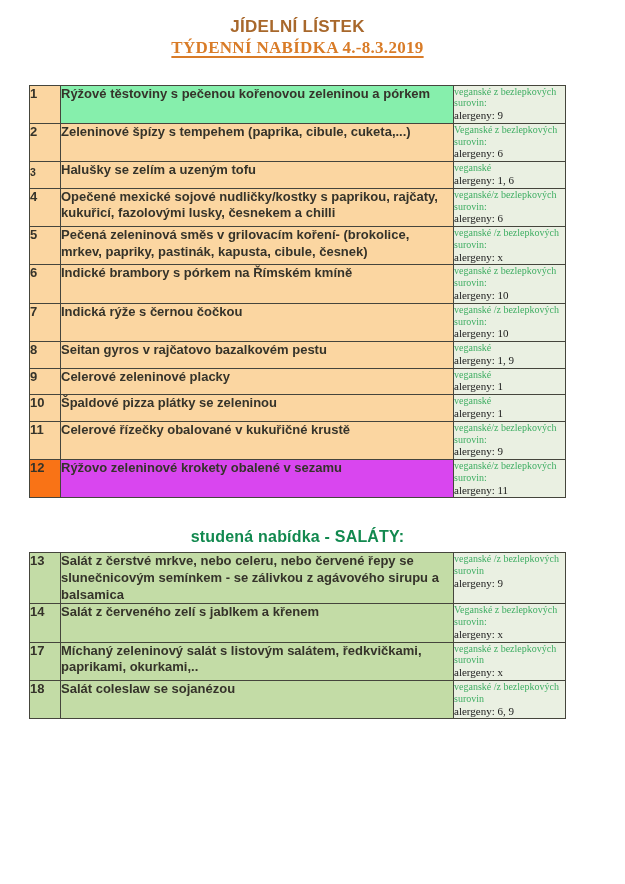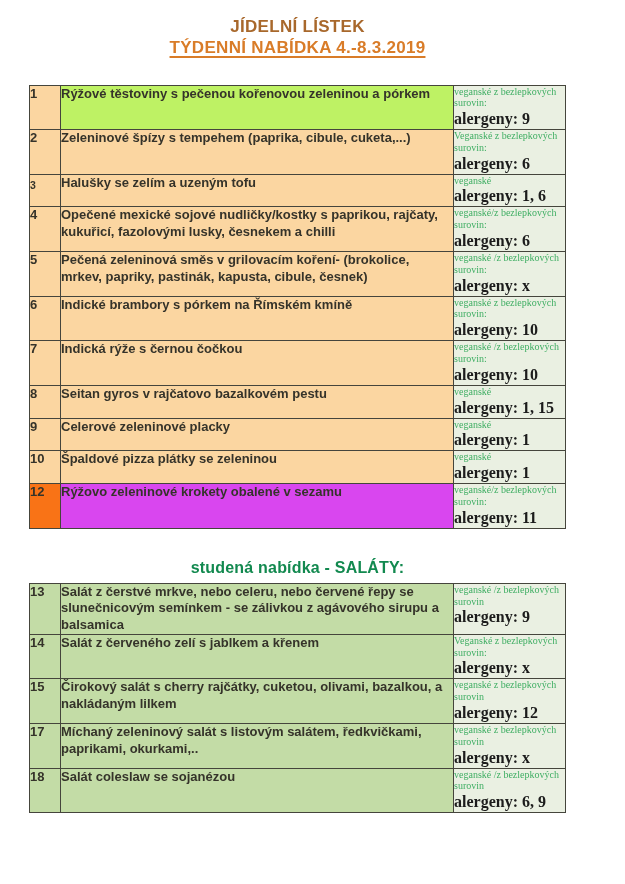--- a/index.html
+++ b/index.html
@@ -45,44 +45,44 @@
   }
   td.info{
     width:111px;
     padding:2px 3px 2px 4px;
     font-family:"Liberation Serif",serif;
   }
   .vegan{
     font-size:10px;line-height:1.18;
   }
   .allergens{
-    font-size:16px;line-height:1.25;color:#1c1c1c;font-weight:bold;
+    font-size:11px;line-height:1.25;color:#1c1c1c;
   }
   .section-heading{
     text-align:center;
     font-size:16px;font-weight:bold;
     margin:30px 0 6px 0;
     letter-spacing:.2px;
   }
 </style>
 </head>
 <body>
 
 <div class="page">
 
   <div class="titles">
     <div class="title-main" style="color: rgb(168, 104, 44);">JÍDELNÍ LÍSTEK</div>
-    <div class="title-sub" style="color: rgb(217, 124, 40); text-decoration-color: rgb(217, 124, 40);">TÝDENNÍ NABÍDKA 4.-8.3.2019</div>
+    <div class="title-sub" style="color: rgb(217, 124, 40); text-decoration-color: rgb(217, 124, 40); font-family: Liberation Serif, serif;">TÝDENNÍ NABÍDKA 4.-8.3.2019</div>
   </div>
 
   <table class="menu menu-1">
     <tbody>
         <tr>
     <td class="num" style="background: rgb(251, 214, 161);">1</td>
-    <td class="dish" style="background: #bef264;">Rýžové těstoviny s pečenou kořenovou zeleninou a pórkem</td>
+    <td class="dish" style="background: #86efac;">Rýžové těstoviny s pečenou kořenovou zeleninou a pórkem</td>
     <td class="info" style="background: rgb(234, 240, 226);">
       <div class="vegan" style="color: rgb(63, 174, 99);">veganské z bezlepkových surovin:</div>
       <div class="allergens">alergeny: 9</div>
     </td>
   </tr>
         <tr>
     <td class="num" style="background: rgb(251, 214, 161);">2</td>
     <td class="dish" style="background: rgb(251, 214, 161);">Zeleninové špízy s tempehem (paprika, cibule, cuketa,...)</td>
     <td class="info" style="background: rgb(234, 240, 226);">
       <div class="vegan" style="color: rgb(63, 174, 99);">Veganské z bezlepkových surovin:</div>
@@ -127,40 +127,48 @@
     <td class="info" style="background: rgb(234, 240, 226);">
       <div class="vegan" style="color: rgb(63, 174, 99);">veganské /z bezlepkových surovin:</div>
       <div class="allergens">alergeny: 10</div>
     </td>
   </tr>
         <tr>
     <td class="num" style="background: rgb(251, 214, 161);">8</td>
     <td class="dish" style="background: rgb(251, 214, 161);">Seitan gyros v rajčatovo bazalkovém pestu</td>
     <td class="info" style="background: rgb(234, 240, 226);">
       <div class="vegan" style="color: rgb(63, 174, 99);">veganské</div>
-      <div class="allergens">alergeny: 1, 15</div>
+      <div class="allergens">alergeny: 1, 9</div>
     </td>
   </tr>
         <tr>
     <td class="num" style="background: rgb(251, 214, 161);">9</td>
     <td class="dish" style="background: rgb(251, 214, 161);">Celerové zeleninové placky</td>
     <td class="info" style="background: rgb(234, 240, 226);">
       <div class="vegan" style="color: rgb(63, 174, 99);">veganské</div>
       <div class="allergens">alergeny: 1</div>
     </td>
   </tr>
         <tr>
     <td class="num" style="background: rgb(251, 214, 161);">10</td>
     <td class="dish" style="background: rgb(251, 214, 161);">Špaldové pizza plátky se zeleninou</td>
     <td class="info" style="background: rgb(234, 240, 226);">
       <div class="vegan" style="color: rgb(63, 174, 99);">veganské</div>
       <div class="allergens">alergeny: 1</div>
     </td>
   </tr>
         <tr>
+    <td class="num" style="background: rgb(251, 214, 161);">11</td>
+    <td class="dish" style="background: rgb(251, 214, 161);">Celerové řízečky obalované v kukuřičné krustě</td>
+    <td class="info" style="background: rgb(234, 240, 226);">
+      <div class="vegan" style="color: rgb(63, 174, 99);">veganské/z bezlepkových surovin:</div>
+      <div class="allergens">alergeny: 9</div>
+    </td>
+  </tr>
+        <tr>
     <td class="num" style="background: #f97316;">12</td>
     <td class="dish" style="background: #d946ef;">Rýžovo zeleninové krokety obalené v sezamu</td>
     <td class="info" style="background: rgb(234, 240, 226);">
       <div class="vegan" style="color: rgb(63, 174, 99);">veganské/z bezlepkových surovin:</div>
       <div class="allergens">alergeny: 11</div>
     </td>
   </tr>
       </tbody>
   </table>
 
@@ -178,28 +186,20 @@
   </tr>
         <tr>
     <td class="num" style="background: rgb(195, 220, 166);">14</td>
     <td class="dish" style="background: rgb(195, 220, 166);">Salát z červeného zelí s jablkem a křenem</td>
     <td class="info" style="background: rgb(234, 240, 226);">
       <div class="vegan" style="color: rgb(63, 174, 99);">Veganské z bezlepkových surovin:</div>
       <div class="allergens">alergeny: x</div>
     </td>
   </tr>
         <tr>
-    <td class="num" style="background: rgb(195, 220, 166);">15</td>
-    <td class="dish" style="background: rgb(195, 220, 166);">Čirokový salát s cherry rajčátky, cuketou, olivami, bazalkou, a nakládaným lilkem</td>
-    <td class="info" style="background: rgb(234, 240, 226);">
-      <div class="vegan" style="color: rgb(63, 174, 99);">veganské z bezlepkových surovin</div>
-      <div class="allergens">alergeny: 12</div>
-    </td>
-  </tr>
-        <tr>
     <td class="num" style="background: rgb(195, 220, 166);">17</td>
     <td class="dish" style="background: rgb(195, 220, 166);">Míchaný zeleninový salát s listovým salátem, ředkvičkami, paprikami, okurkami,..</td>
     <td class="info" style="background: rgb(234, 240, 226);">
       <div class="vegan" style="color: rgb(63, 174, 99);">veganské z bezlepkových surovin</div>
       <div class="allergens">alergeny: x</div>
     </td>
   </tr>
         <tr>
     <td class="num" style="background: rgb(195, 220, 166);">18</td>
     <td class="dish" style="background: rgb(195, 220, 166);">Salát coleslaw se sojanézou</td>

